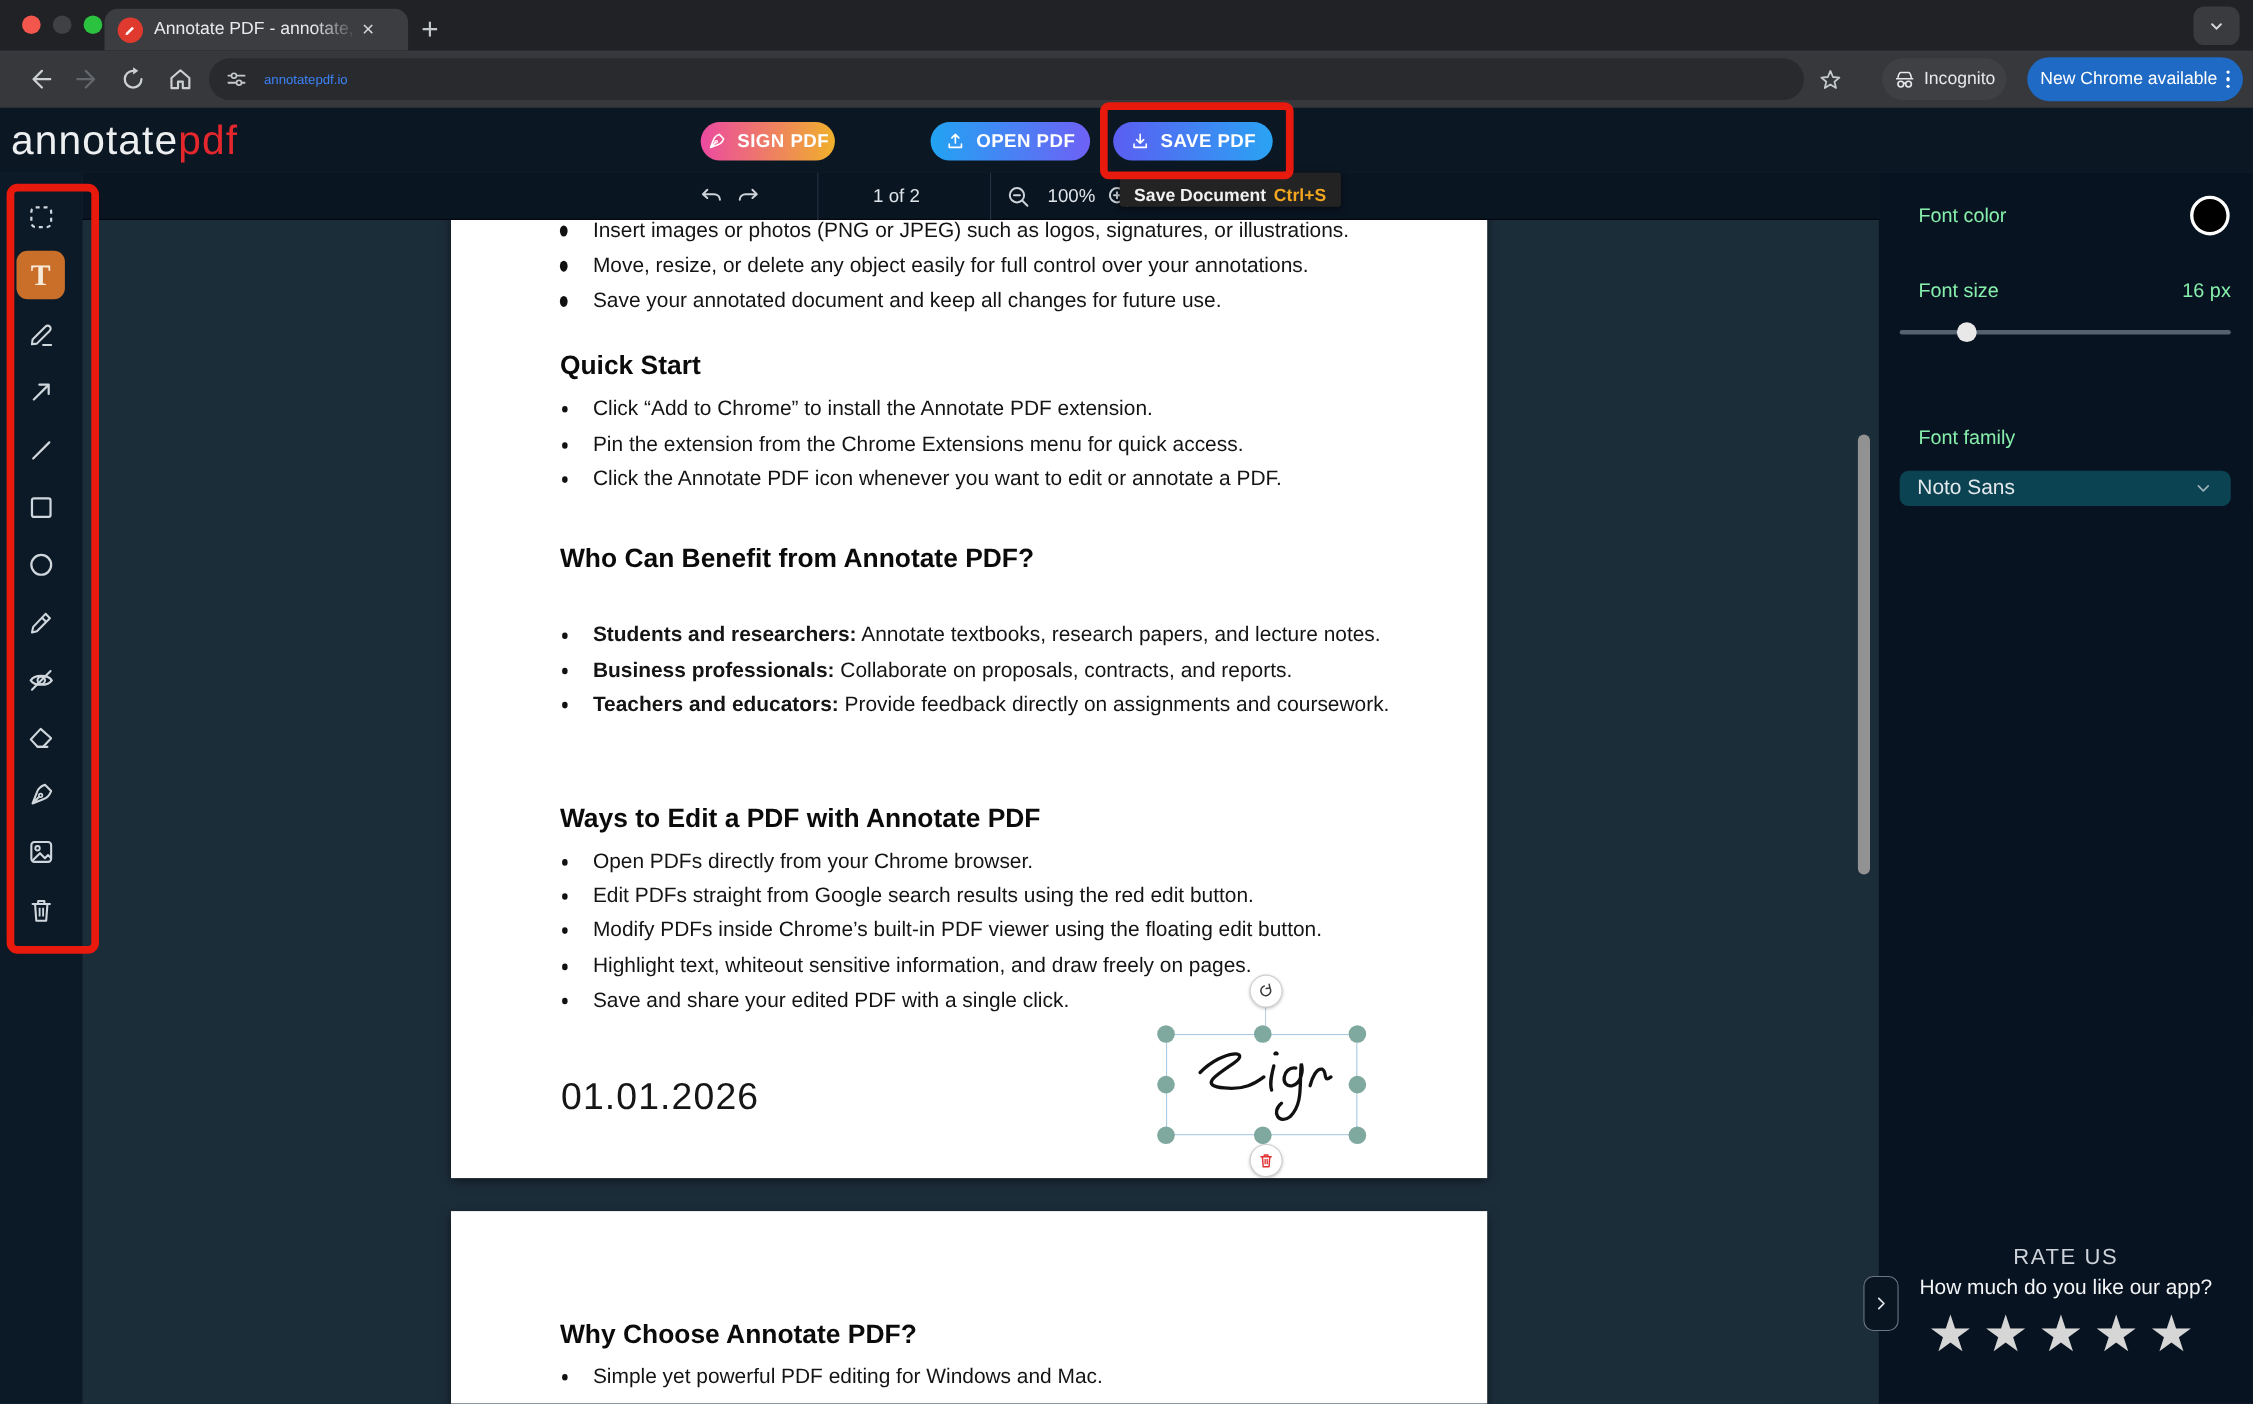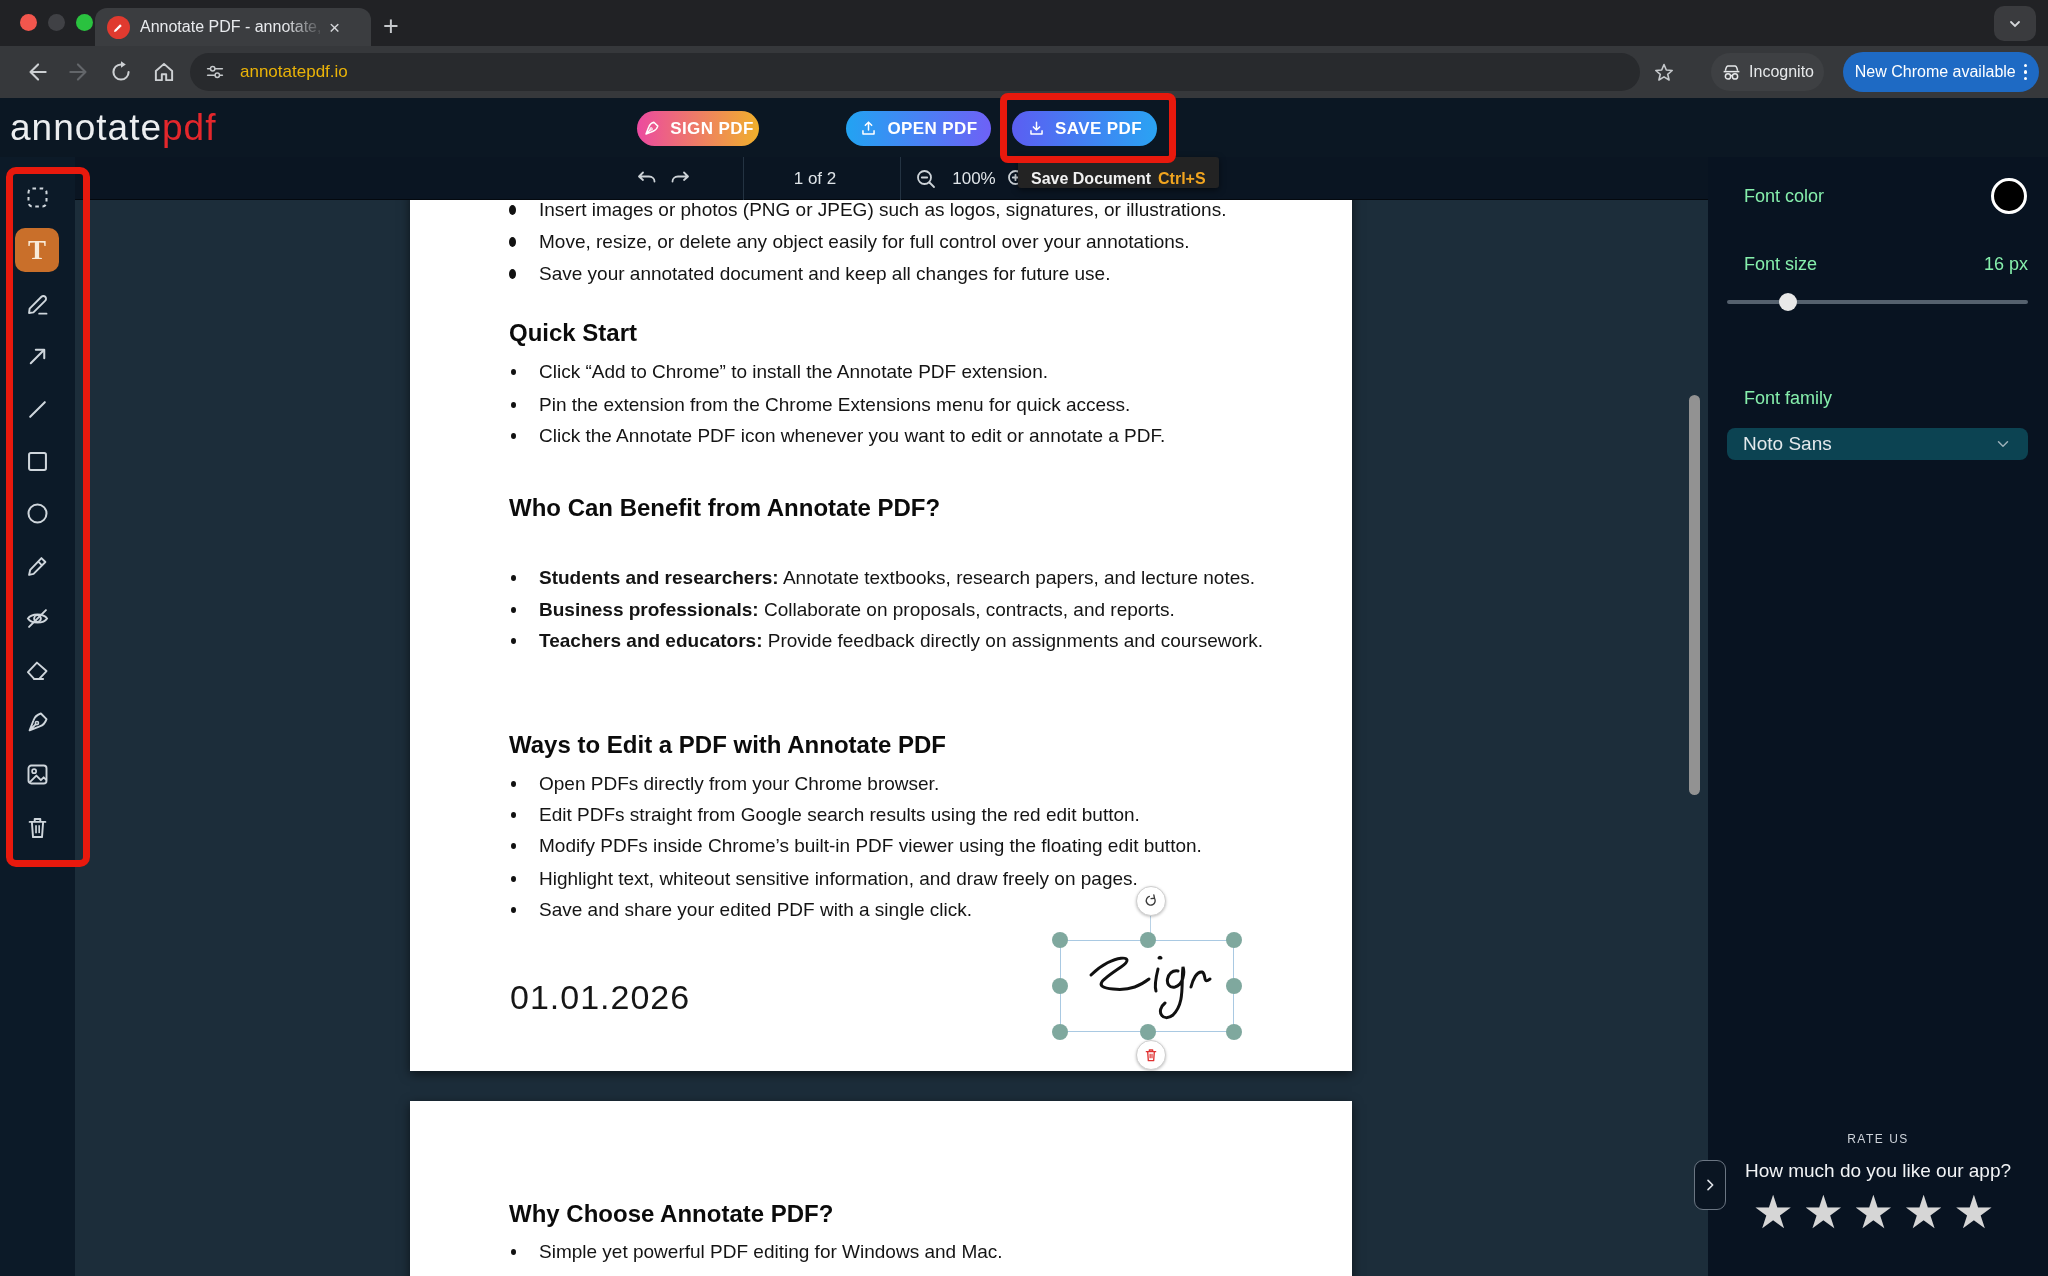--- a/index.html
+++ b/index.html
@@ -22,21 +22,21 @@
   .tab-close { color:#d5d7da; font-size:19px; margin-left:4px; line-height:1; cursor:default; }
   .newtab-btn { position:absolute; left:383px; top:12px; color:#c6c9cc; font-size:27px; line-height:28px; }
   .tabstrip-chevron { position:absolute; right:12px; top:6px; width:42px; height:35px; background:#3a3b3e;
                       border-radius:10px; display:flex; align-items:center; justify-content:center; }
 
   .address-bar { position:absolute; left:0; top:46px; width:2048px; height:52px; background:#36383b;
                  display:flex; align-items:center; }
   .nav-ico { position:absolute; top:13px; }
   .url-pill { position:absolute; left:190px; top:7px; width:1450px; height:38px; background:#282a2d;
               border-radius:19px; display:flex; align-items:center; padding-left:14px; }
-  .url-text { color:#eab308; font-size:17px; margin-left:14px; }
+  .url-text { color:#3b82f6; font-size:12px; margin-left:14px; }
   .incognito { position:absolute; left:1711px; top:7px; width:113px; height:38px; background:#3e4043;
                border-radius:19px; display:flex; align-items:center; justify-content:center; gap:7px;
                color:#e6e8ea; font-size:16px; }
   .update-btn { position:absolute; left:1843px; top:6px; width:196px; height:40px; border-radius:20px;
                 display:flex; align-items:center; justify-content:center; gap:8px; color:#fff; font-size:16px; }
   .vdots { display:flex; flex-direction:column; gap:3px; }
   .vdots i { width:3.5px; height:3.5px; border-radius:50%; background:#fff; }
 
   
   .app-header { position:absolute; left:0; top:98px; width:2048px; height:59px; background:#0b1723; }
@@ -90,21 +90,21 @@
   .right-panel { position:absolute; left:1708px; top:157px; width:340px; height:1119px; background:#081321; z-index:9; }
   .panel-label { position:absolute; left:19px; color:#86efac; font-size:18px;margin-left:17px; }
   .swatch { position:absolute; left:283px; top:21px; width:36px; height:36px; border-radius:50%;
             border:3px solid #fff; background:#000; }
   .slider-track { position:absolute; left:19px; top:143px; width:301px; height:4px; background:#55616e; border-radius:2px; }
   .slider-thumb { position:absolute; left:52px; top:-7px; width:18px; height:18px; border-radius:50%; background:#e8e8e8; }
   .dropdown { position:absolute; left:19px; top:271px; width:301px; height:32px; background:#0c4352; border-radius:8px;
               display:flex; align-items:center; justify-content:space-between; padding:0 16px; }
   .dropdown .val { color:#e3e9ec; font-size:19px; }
   .rate-title { position:absolute; left:0; width:340px; top:975px; text-align:center; color:#ced3da;
-                font-size:12px; letter-spacing:1.5px; }
+                font-size:20px; letter-spacing:1.5px; }
   .rate-q { position:absolute; left:0; width:340px; top:1003px; text-align:center; color:#f2f4f6; font-size:19px; }
   .stars { position:absolute; left:0; width:340px; top:1028px; text-align:center; color:#d6d6d6;
            font-size:46px; letter-spacing:9px; }
   .collapse-btn { position:absolute; left:-14px; top:1003px; width:32px; height:50px; background:#0a1522;
                   border:1.5px solid #6b7683; border-radius:9px; display:flex; align-items:center;
                   justify-content:center; z-index:20; }
 </style>
 </head>
 <body>
 

